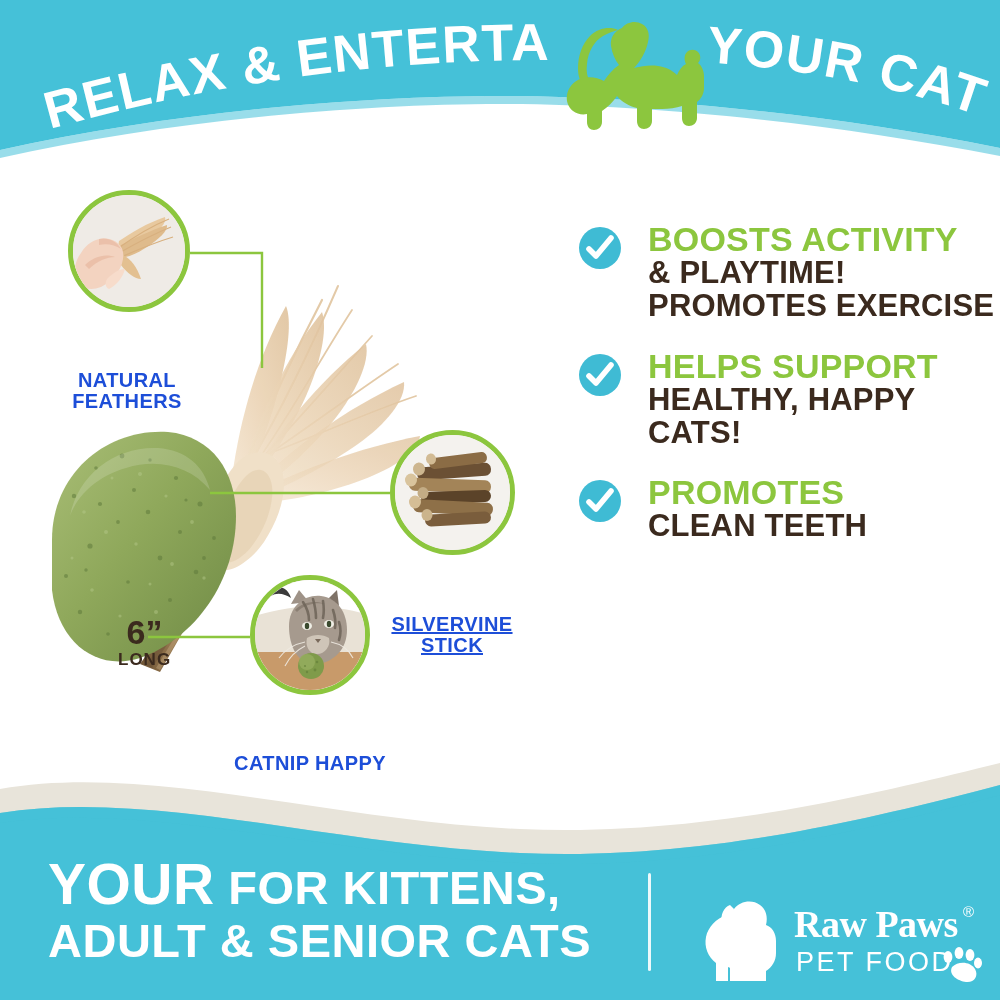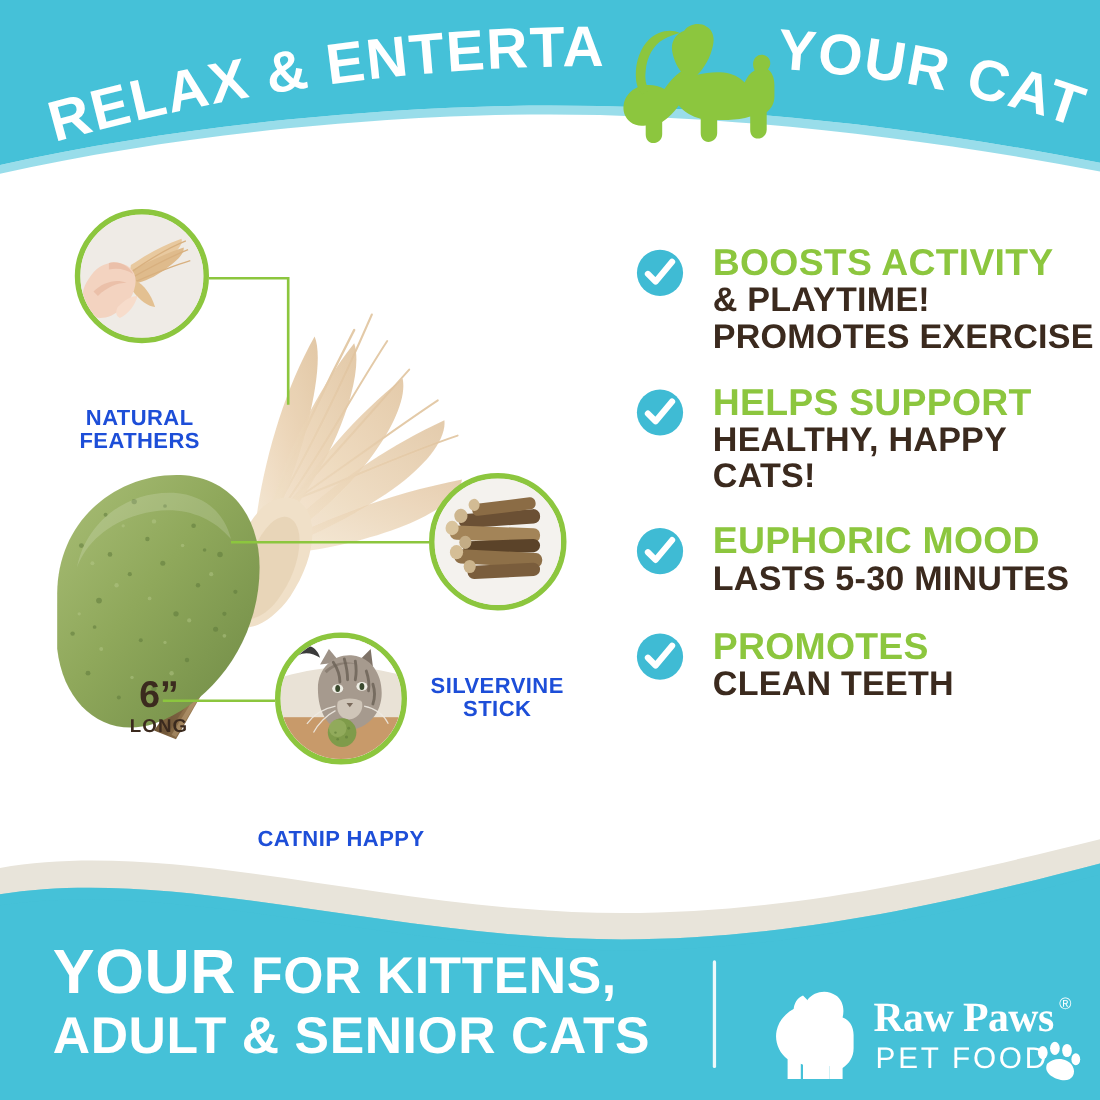--- a/index.html
+++ b/index.html
@@ -50,21 +50,21 @@
     color:#1d4ed8;font-weight:bold;
     line-height:1.05;letter-spacing:.4px;margin-top:48px;
   }
 
   .callout-feathers{left:68px;top:30px;}
   .callout-feathers .ring{width:122px;height:122px;}
   .callout-feathers .cap{top:132px;font-size:20px;width:122px;left:-2px;}
 
   .callout-silvervine{left:390px;top:270px;}
   .callout-silvervine .ring{width:125px;height:125px;}
-  .callout-silvervine .cap{top:136px;font-size:20px;width:150px;left:-13px;}
+  .callout-silvervine .cap{top:136px;font-size:20px;width:150px;left:-13px;text-decoration:underline;}
 
   .callout-catnip{left:250px;top:415px;}
   .callout-catnip .ring{width:120px;height:120px;}
   .callout-catnip .cap{top:130px;font-size:20px;width:160px;left:-20px;}
 
   .leader{position:absolute;background:transparent;}
   .leader-line{stroke:#8CC63E;stroke-width:2.4;fill:none;}
 
   .dim-label{
     position:absolute;left:118px;top:455px;color:#3B2A1E;font-weight:bold;text-align:center;
@@ -388,30 +388,20 @@
         <circle cx="22" cy="22" r="21" fill="#3FBBD4"></circle>
         <path d="M11,23 L18,30 L33,12" stroke="#FFFFFF" stroke-width="5.6" fill="none" stroke-linecap="round" stroke-linejoin="round"></path>
       </svg>
       <div class="b-head">HELPS SUPPORT</div>
       <div class="b-body">
         <div>HEALTHY, HAPPY</div>
         <div>CATS!</div>
       </div>
     </div>
 
-    <div class="benefit">
-      <svg class="check-icon" viewBox="0 0 44 44">
-        <circle cx="22" cy="22" r="21" fill="#3FBBD4"></circle>
-        <path d="M11,23 L18,30 L33,12" stroke="#FFFFFF" stroke-width="5.6" fill="none" stroke-linecap="round" stroke-linejoin="round"></path>
-      </svg>
-      <div class="b-head">EUPHORIC MOOD</div>
-      <div class="b-body">
-        <div>LASTS 5-30 MINUTES</div>
-      </div>
-    </div>
 
     <div class="benefit">
       <svg class="check-icon" viewBox="0 0 44 44">
         <circle cx="22" cy="22" r="21" fill="#3FBBD4"></circle>
         <path d="M11,23 L18,30 L33,12" stroke="#FFFFFF" stroke-width="5.6" fill="none" stroke-linecap="round" stroke-linejoin="round"></path>
       </svg>
       <div class="b-head">PROMOTES</div>
       <div class="b-body">
         <div>CLEAN TEETH</div>
       </div>

